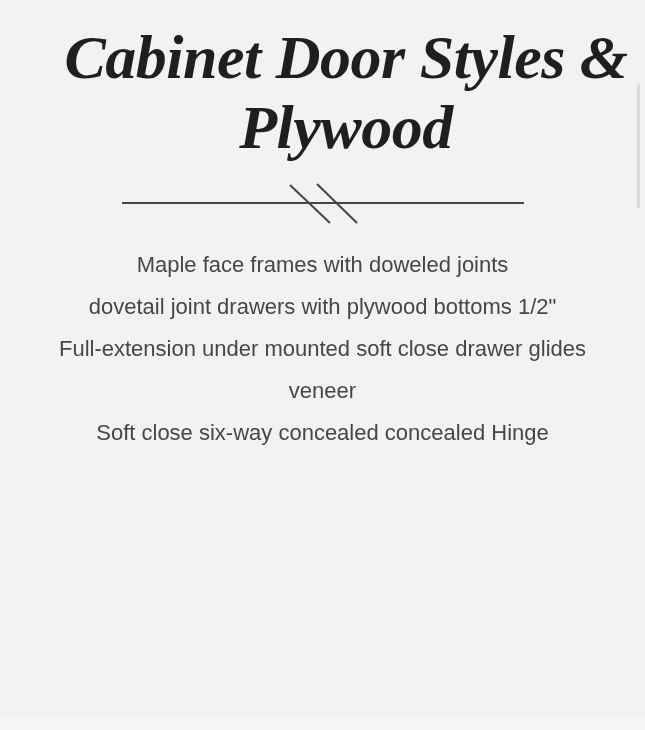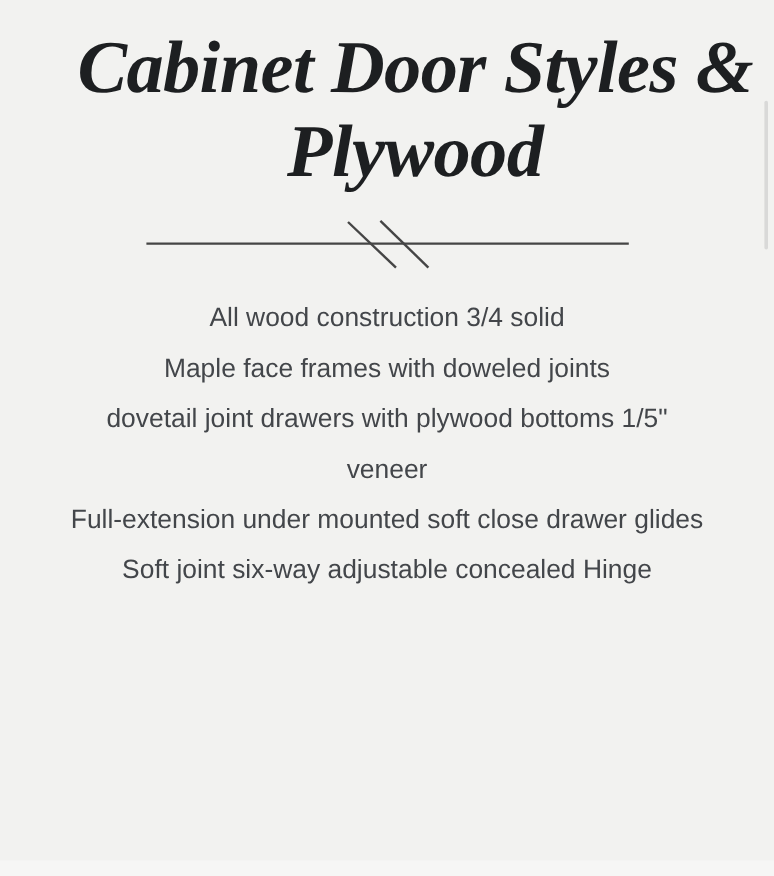--- a/index.html
+++ b/index.html
@@ -69,25 +69,24 @@
 
   <div class="divider">
     <svg width="406" height="44" viewBox="0 0 406 44" aria-hidden="true">
       <line x1="2" y1="21" x2="404" y2="21"></line>
       <line x1="170" y1="3" x2="210" y2="41"></line>
       <line x1="197" y1="2" x2="237" y2="41"></line>
     </svg>
   </div>
 
   <div class="body-text">
-    <p>All wood construction 3/4 solid</p>
     <p>Maple face frames with doweled joints</p>
-    <p>dovetail joint drawers with plywood bottoms 1/5"</p>
+    <p>dovetail joint drawers with plywood bottoms 1/2"</p>
+    <p>Full-extension under mounted soft close drawer glides</p>
     <p>veneer</p>
-    <p>Full-extension under mounted soft close drawer glides</p>
-    <p>Soft joint six-way adjustable concealed Hinge</p>
+    <p>Soft close six-way concealed concealed Hinge</p>
   </div>
 
   <div class="scrollbar-thumb"></div>
 
   <div class="bottom-strip"></div>
 
 </div>
 
 </body></html>

